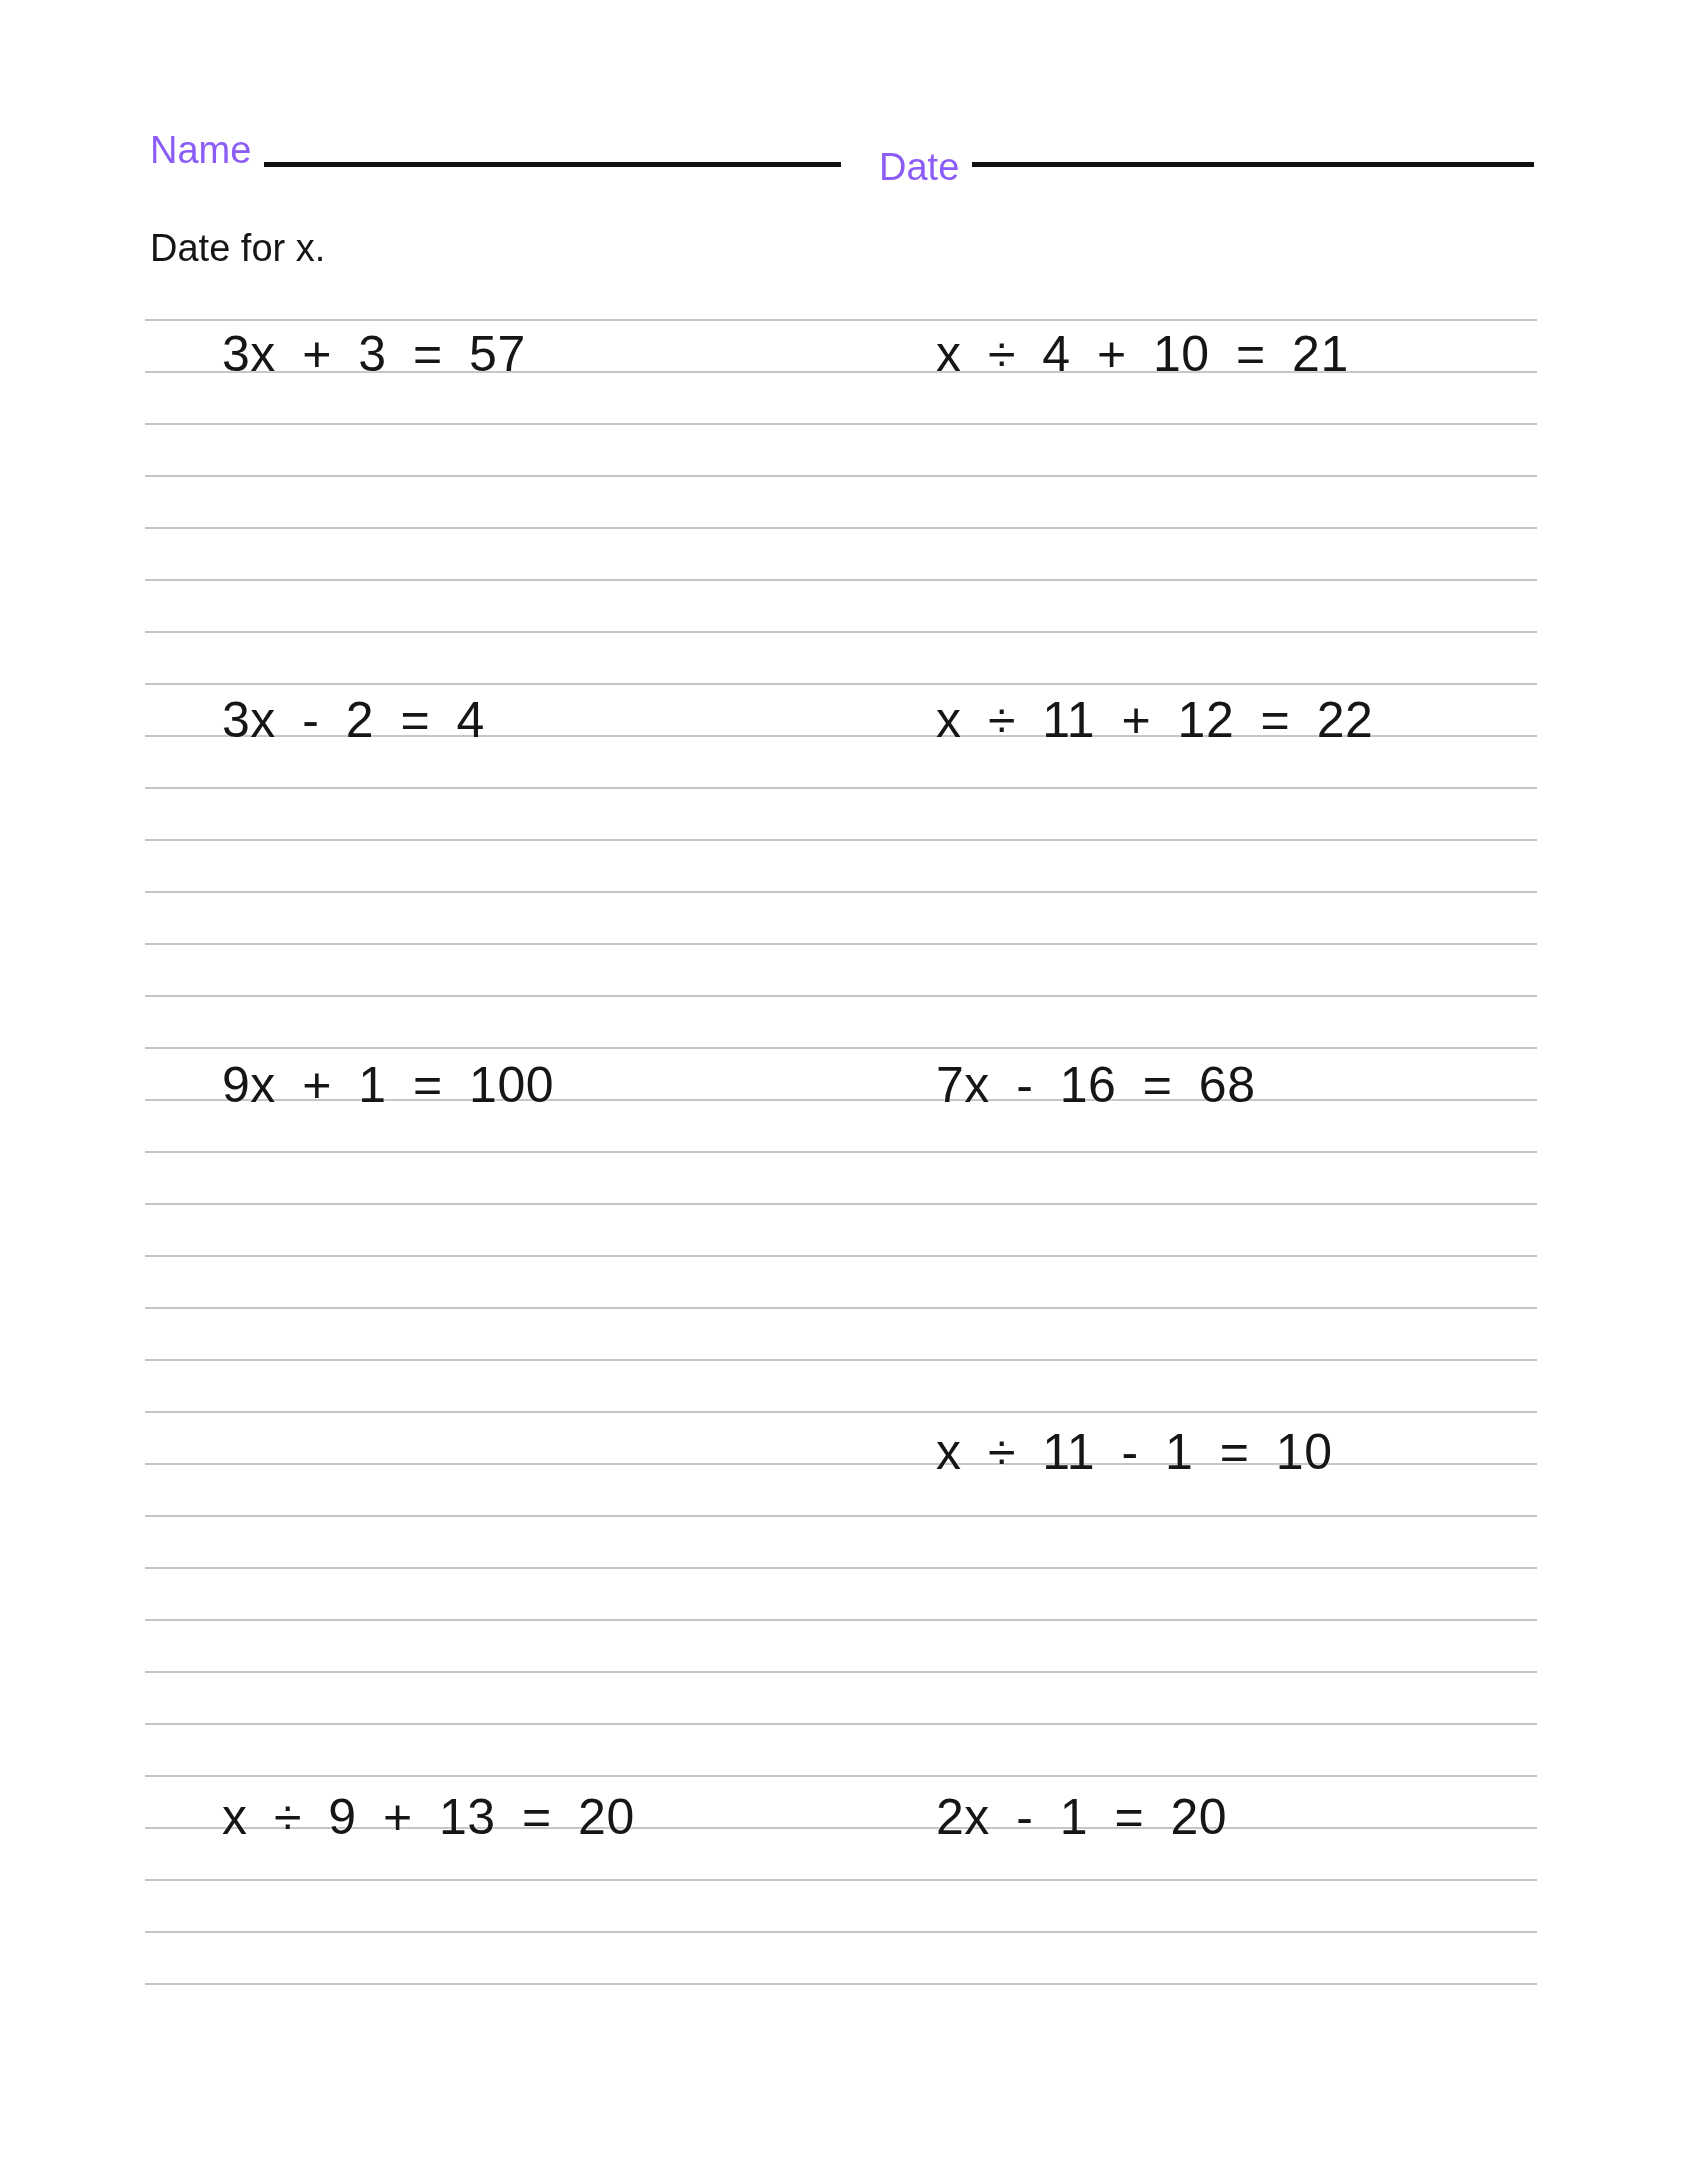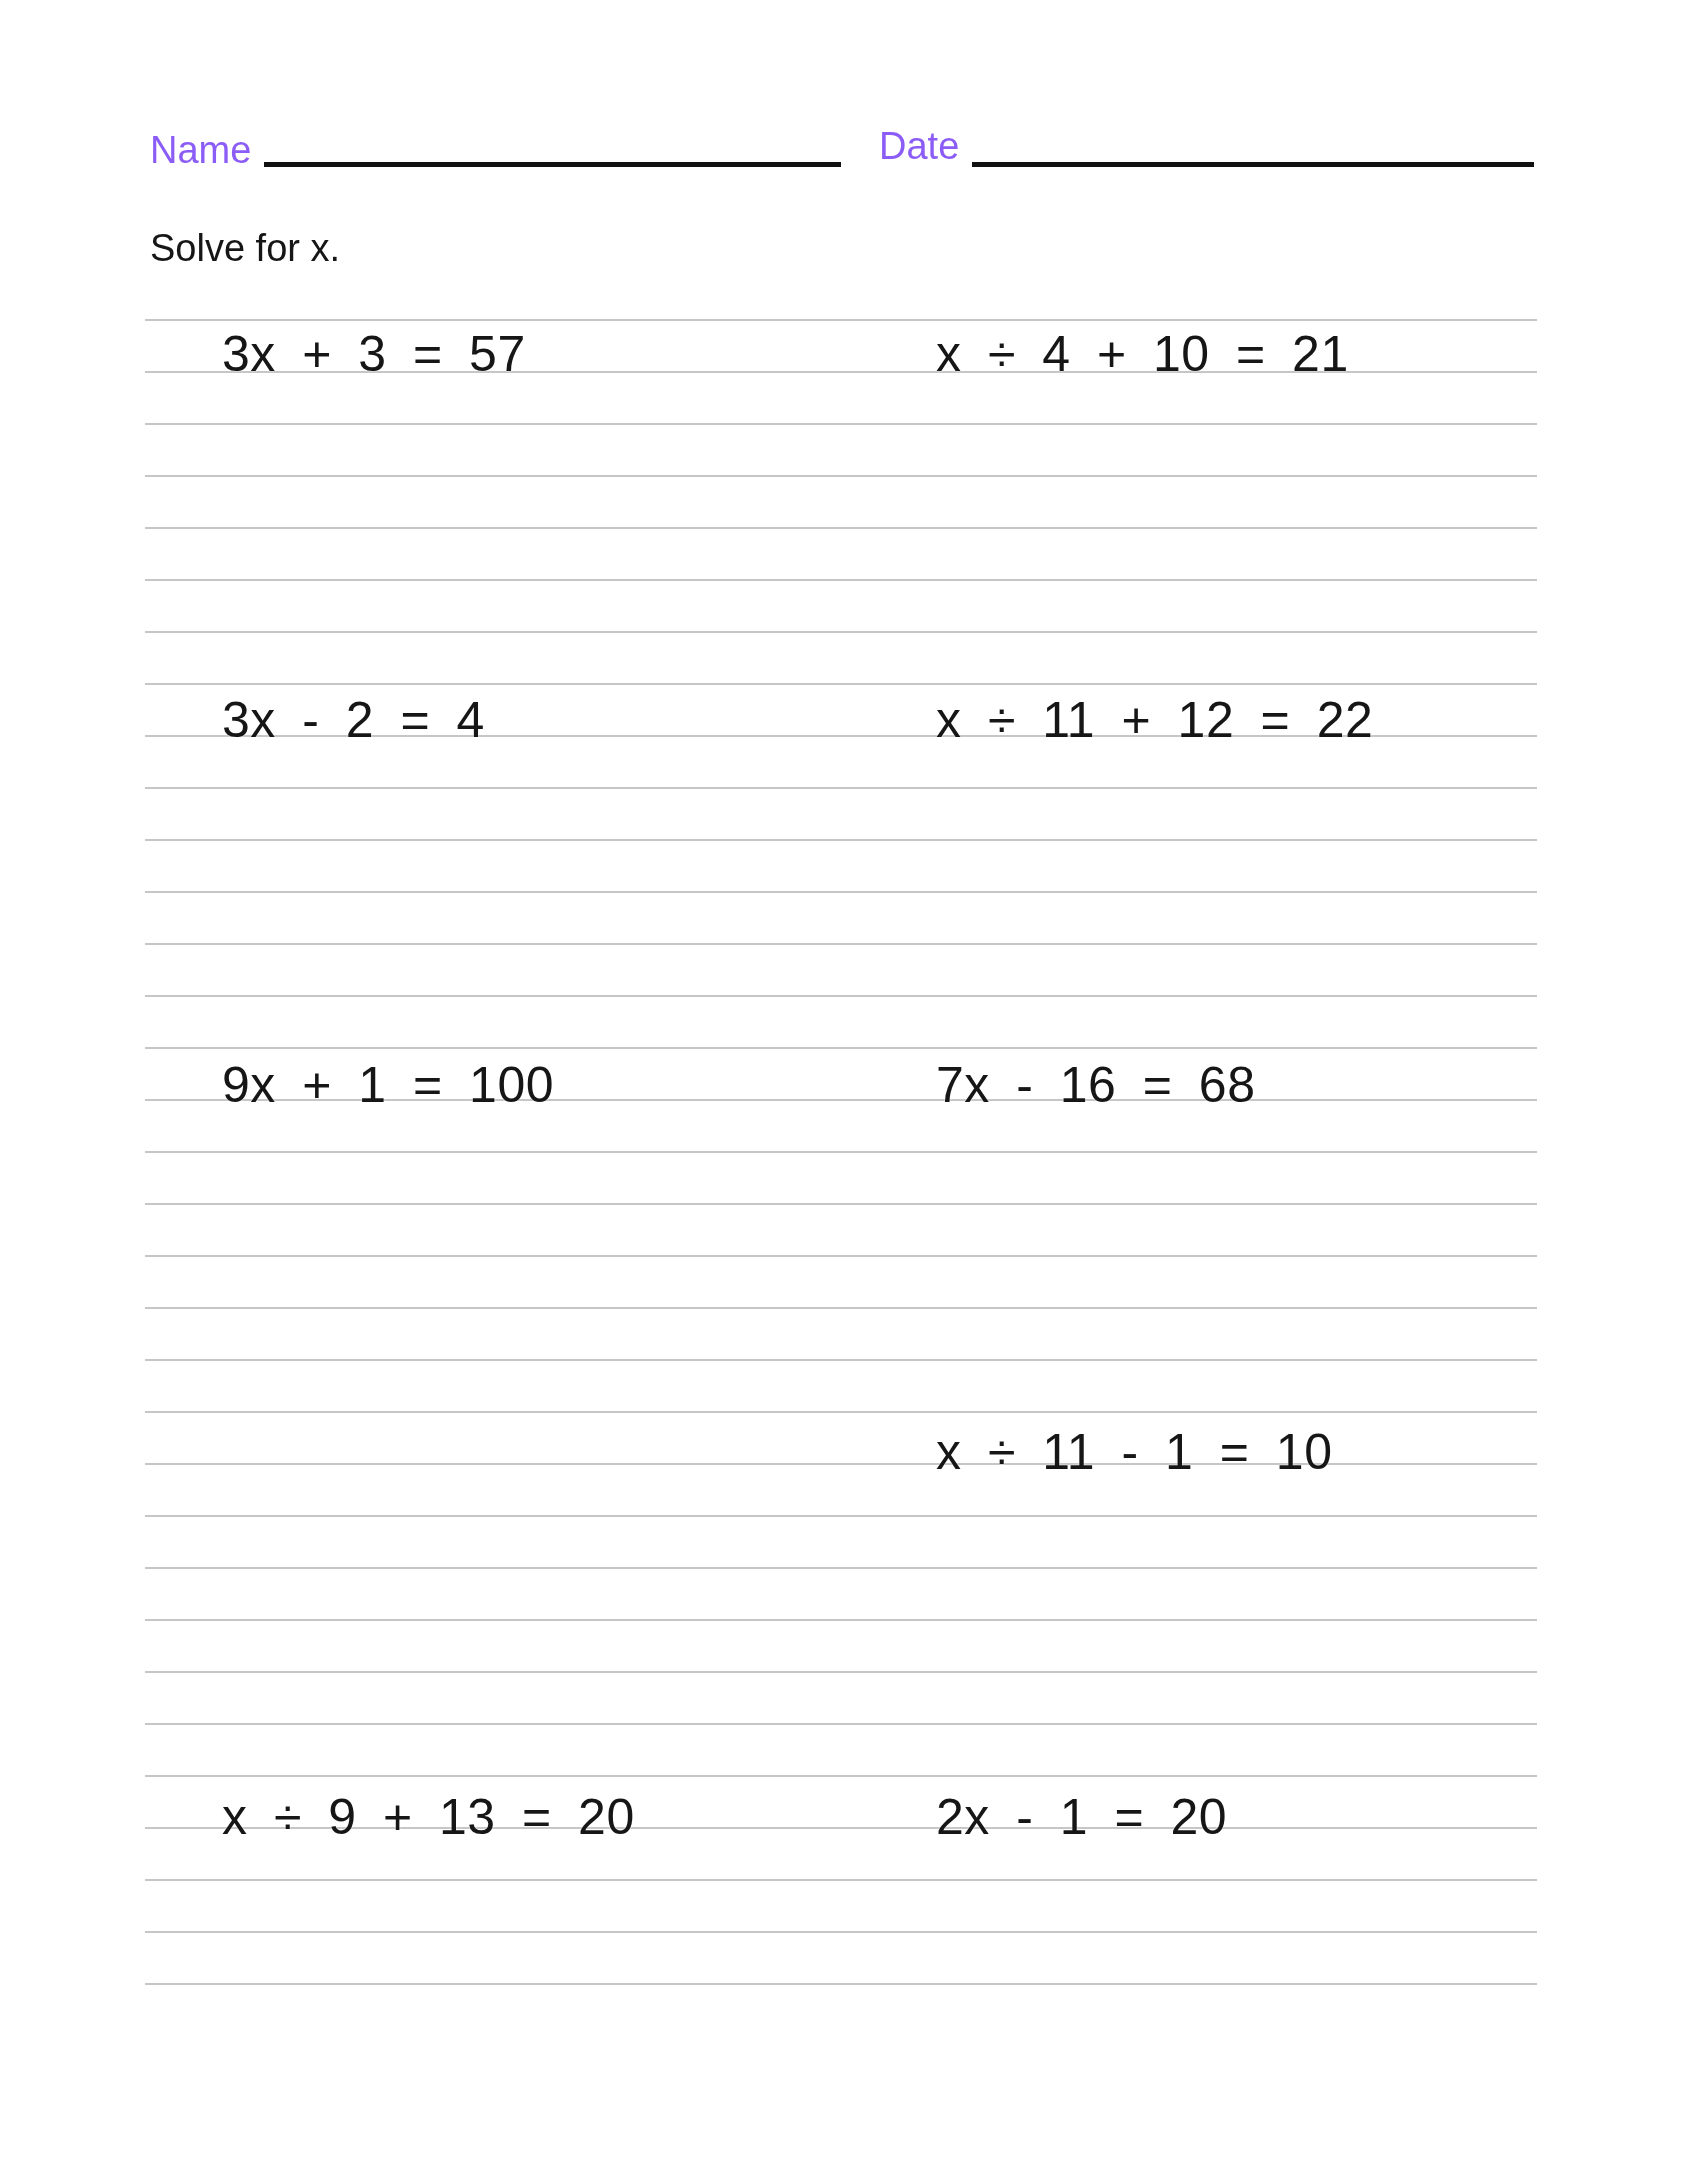--- a/index.html
+++ b/index.html
@@ -14,21 +14,21 @@
   }
   .abs { position: absolute; white-space: nowrap; }
 
   
   .hdr-label {
     font-size: 38px;
     line-height: 1;
     color: #8b5cf6;
   }
   .name-label { left: 150px; top: 131px; }
-  .date-label { left: 879px; top: 127px; }
+  .date-label { left: 879px; top: 148px; }
 
   
   .blank-line { height: 5px; background: #111111; }
   .name-blank { left: 264px; top: 162px; width: 577px; }
   .date-blank { left: 972px; top: 162px; width: 562px; }
 
   
   .instruction {
     left: 150px; top: 229px;
     font-size: 38px;
@@ -66,21 +66,21 @@
 <body>
 
 <div class="page">
 
   <span class="abs hdr-label name-label">Name</span>
   <div class="abs blank-line name-blank"></div>
 
   <span class="abs hdr-label date-label">Date</span>
   <div class="abs blank-line date-blank"></div>
 
-  <div class="abs instruction">Solve for x.</div>
+  <div class="abs instruction">Date for x.</div>
 
   <div class="abs rules"></div>
 
   <div class="abs eq row-0 col-left">3x + 3 = 57</div>
   <div class="abs eq row-0 col-right">x ÷ 4 + 10 = 21</div>
 
   <div class="abs eq row-1 col-left">3x - 2 = 4</div>
   <div class="abs eq row-1 col-right">x ÷ 11 + 12 = 22</div>
 
   <div class="abs eq row-2 col-left">9x + 1 = 100</div>

